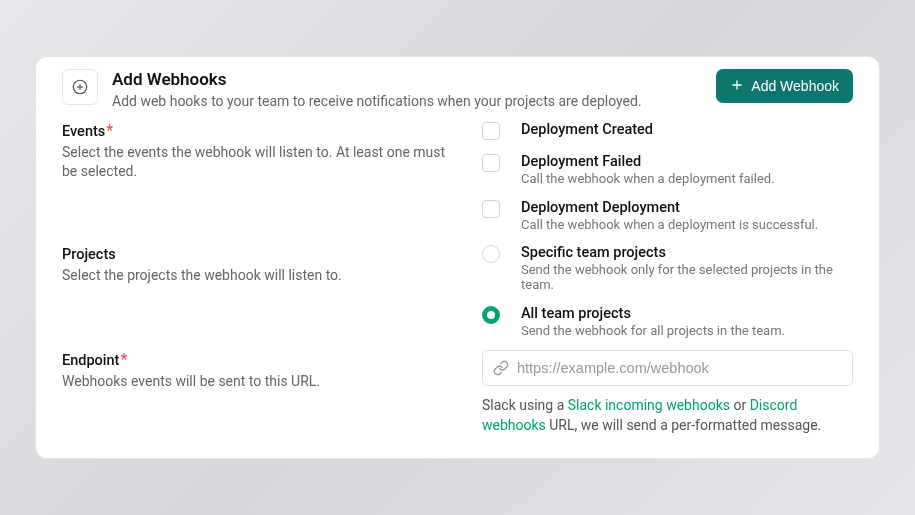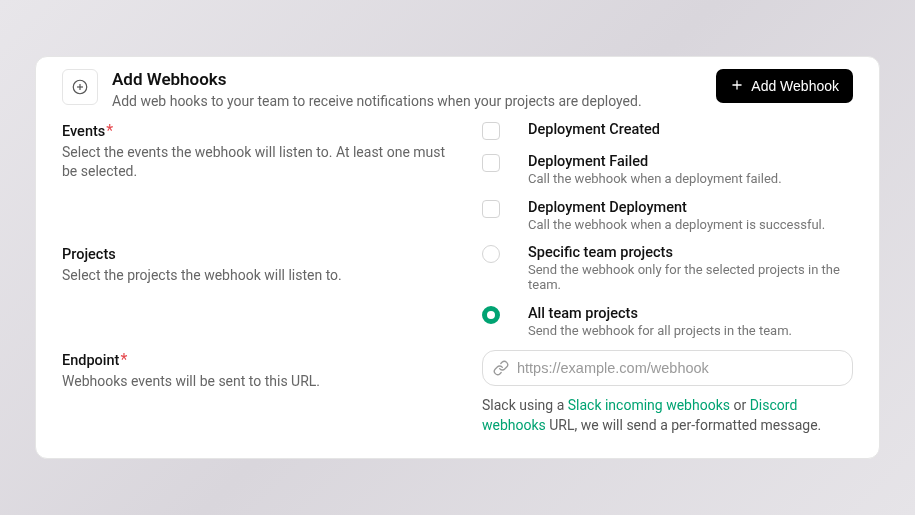--- a/index.html
+++ b/index.html
@@ -32,21 +32,21 @@
   }
   .header-text { flex: 1; }
   .title {
     font-size: 17px; font-weight: 600; color: #111;
     margin-bottom: 4px;
   }
   .subtitle {
     font-size: 14px; color: #666;
   }
   .add-btn {
-    background: #000000;
+    background: #0f766e;
     color: #fff;
     border: none;
     border-radius: 7px;
     padding: 9px 14px;
     font-size: 14px;
     font-weight: 500;
     display: flex; align-items: flex-start; gap: 7px;
     cursor: pointer;
   }
   .add-btn svg { stroke: #fff; }
@@ -62,21 +62,21 @@
     font-size: 14.5px; font-weight: 500; color: #111;
   }
   .req { color: #e5484d; margin-left: 1px; }
   .section-desc {
     font-size: 14px; color: #666; margin-top: 3px; line-height: 1.35;
   }
   .section-right {
     flex: 1;
   }
   .check-row, .radio-row {
-    display: flex; align-items: flex-start; gap: 28px;
+    display: flex; align-items: flex-start; gap: 21px;
     margin-bottom: 13px;
   }
   .check-row:last-child, .radio-row:last-child { margin-bottom: 0; }
   .check-box {
     width: 18px; height: 18px;
     border: 1.5px solid #d4d4d4;
     border-radius: 4px;
     flex-shrink: 0;
     margin-top: 1px;
     cursor: pointer;
@@ -104,21 +104,21 @@
   .input-wrap {
     position: relative;
   }
   .input-wrap svg {
     position: absolute; left: 11px; top: 50%; transform: translateY(-50%);
     color: #9a9a9a;
   }
   .url-input {
     width: 100%;
     border: 1px solid #dcdcdc;
-    border-radius: 13px;
+    border-radius: 5px;
     padding: 9px 12px 9px 34px;
     font-size: 14.5px;
     color: #be185d;
     outline: none;
   }
   .url-input::placeholder { color: #9a9a9a; }
   .hint {
     font-size: 14px; color: #555; margin-top: 10px; line-height: 1.4;
   }
   .hint a { color: #00a372; text-decoration: none; cursor: pointer; }

